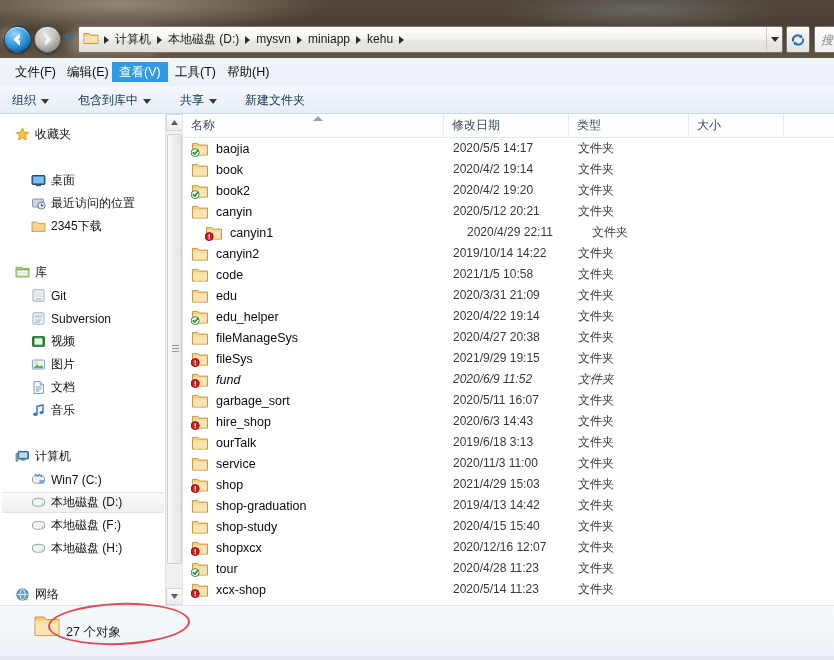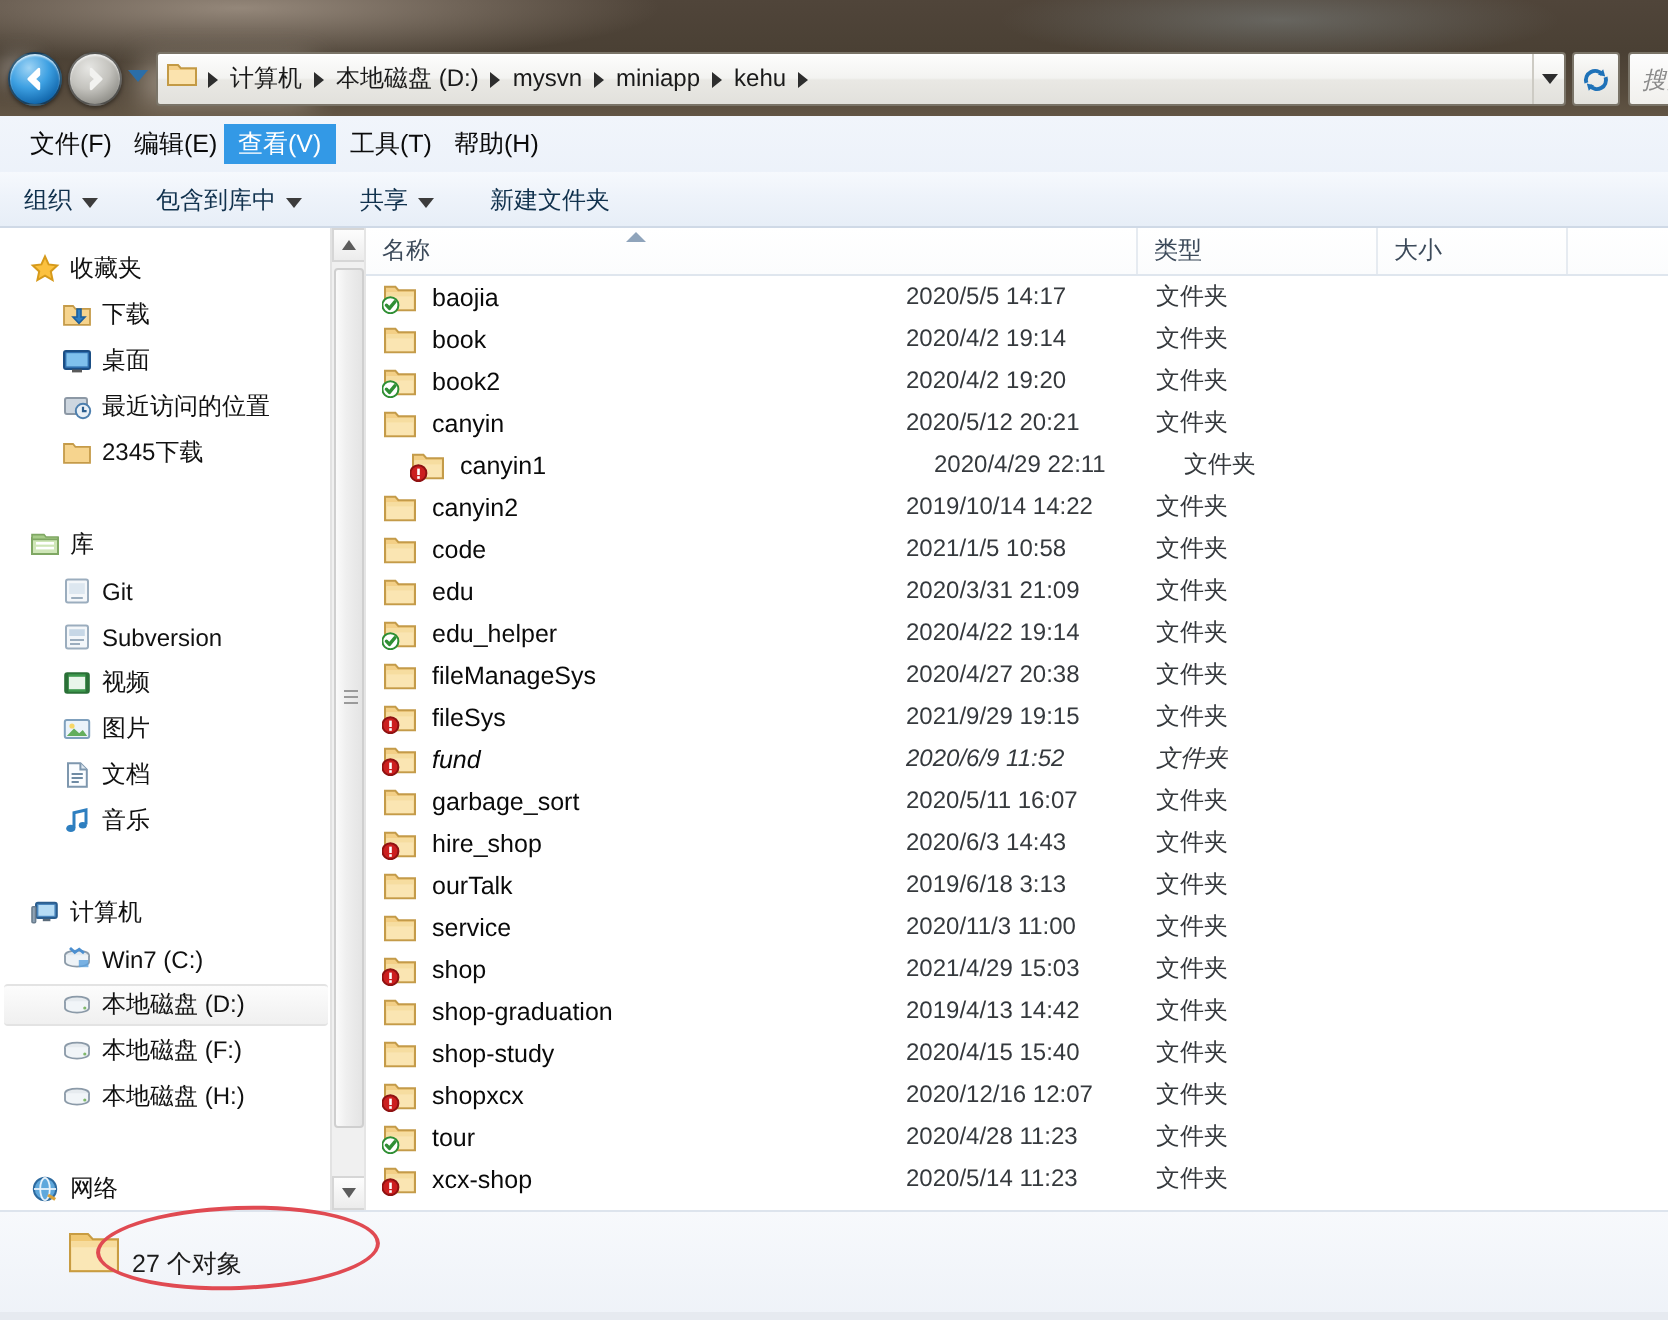--- a/index.html
+++ b/index.html
@@ -375,29 +375,20 @@
   <div class="sidebar">
 
     <div class="side-item side-root" style="top:10px; left:14px">
       <span class="s-icon">
         <svg width="15" height="15" viewBox="0 0 15 15">
           <path d="M7.5 1.2 L9.3 5.2 L13.6 5.7 L10.4 8.7 L11.3 13 L7.5 10.8 L3.7 13 L4.6 8.7 L1.4 5.7 L5.7 5.2 Z" fill="#fcc13f" stroke="#d69a1b" stroke-width="1"></path>
         </svg>
       </span>
       <span>收藏夹</span>
     </div>
-    <div class="side-item" style="top:33px; left:30px">
-      <span class="s-icon">
-        <svg width="15" height="15" viewBox="0 0 15 15">
-          <path d="M1 3 h4.5 l1.2 1.4 H14 v8 H1 Z" fill="#f6d48e" stroke="#c59b49" stroke-width=".9"></path>
-          <path d="M9.5 4.5 v4 h2 l-3 3.2 -3 -3.2 h2 v-4 Z" fill="#2f7fc4" stroke="#1d5f9c" stroke-width=".8"></path>
-        </svg>
-      </span>
-      <span>下载</span>
-    </div>
     <div class="side-item" style="top:56px; left:30px">
       <span class="s-icon">
         <svg width="15" height="15" viewBox="0 0 15 15">
           <rect x="1" y="2.5" width="13" height="9" rx="1" fill="#2f6fae" stroke="#1b4e84" stroke-width="1"></rect>
           <rect x="2.2" y="3.6" width="10.6" height="6.6" fill="#7fc0ec"></rect>
           <rect x="5" y="11.8" width="5" height="1.4" fill="#5a5a5a"></rect>
         </svg>
       </span>
       <span>桌面</span>
     </div>
@@ -579,20 +570,21 @@
     </div>
   </div>
 
   <div class="pane-divider"></div>
 
   <div class="filepane">
 
     <div class="col-head">
       <div class="ch" style="left:0; width:260px">名称</div>
       <div class="sort-arrow" style="left:130px"></div>
+      <div class="ch" style="left:260px; width:125px">修改日期</div>
       <div class="ch" style="left:385px; width:120px">类型</div>
       <div class="ch" style="left:505px; width:95px">大小</div>
       <div class="ch" style="left:600px; width:51px"></div>
     </div>
 
     <div class="rows" id="rows">
         <div class="frow" style="top: 0px;">
           <span class="fname">
             <span class="ficon"><svg width="18" height="16" viewBox="0 0 18 16">
                 <path d="M1.5 2.4 h5.2 l1.5 1.7 H16.5 v10 H1.5 Z" fill="#f3cf86" stroke="#c49b49" stroke-width="1"></path>

